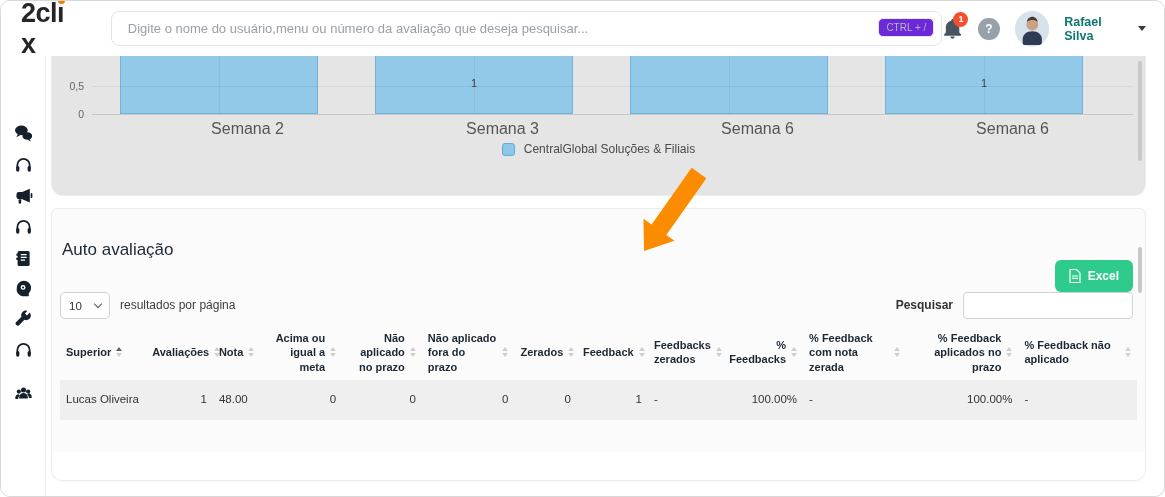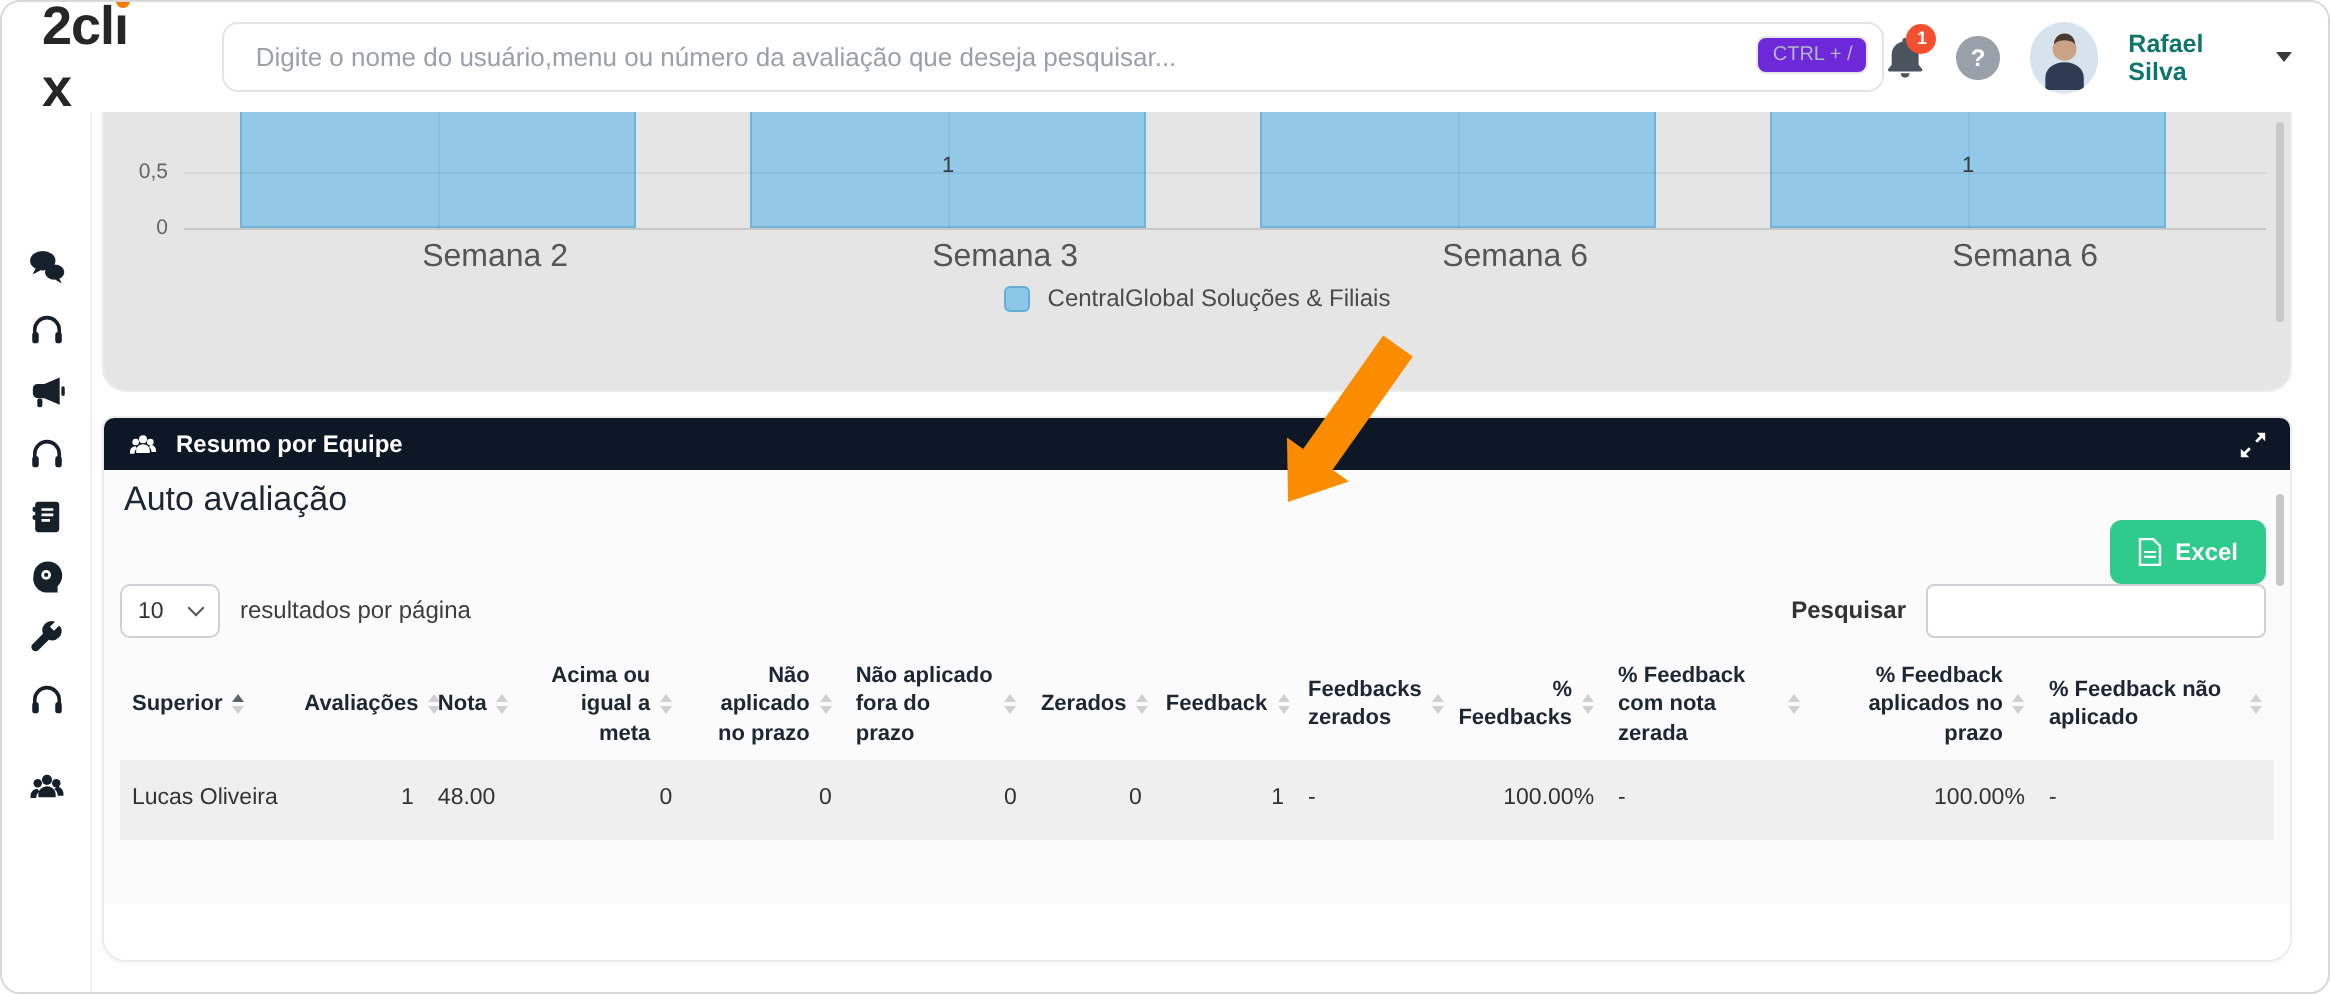--- a/index.html
+++ b/index.html
@@ -225,35 +225,20 @@
     <div class="xlabel x3">Semana 6</div>
     <div class="xlabel x4">Semana 6</div>
     <div class="legend">
       <span class="legend-swatch" style="background:#8CC7E8"></span>
       <span>CentralGlobal Soluções &amp; Filiais</span>
     </div>
     <div class="scroll-thumb st-chart"></div>
   </div>
 
   <div class="resume-card">
-    <div class="panel-header" style="background:#0E1725">
-      <svg viewBox="0 0 18 18">
-          <circle cx="4.6" cy="7.2" r="2"></circle>
-          <circle cx="13.4" cy="7.2" r="2"></circle>
-          <circle cx="9" cy="5.6" r="2.4"></circle>
-          <path d="M9 8.6c2.3 0 4.1 1.7 4.1 3.9v1.3H4.9v-1.3c0-2.2 1.8-3.9 4.1-3.9z"></path>
-          <path d="M1.2 13.2c0-1.9 1.4-3.3 3.2-3.4.4.5.6.8 1.1 1.2-1 .8-1.6 1.9-1.6 3.2H1.2zM16.8 13.2h-2.7c0-1.3-.6-2.4-1.6-3.2.5-.4.7-.7 1.1-1.2 1.8.1 3.2 1.5 3.2 3.4z"></path>
-        </svg>
-      <span class="panel-title">Resumo por Equipe</span>
-      <span class="expand">
-        <svg viewBox="0 0 13 13">
-            <path d="M12.6.4v4.2L11 3 8.6 5.4 7.6 4.4 10 2 8.4.4zM.4 12.6V8.4L2 10l2.4-2.4 1 1L3 11l1.6 1.6z"></path>
-          </svg>
-      </span>
-    </div>
     <div class="panel-body">
       <div class="subtitle">Auto avaliação</div>
       <button class="excel-btn" style="background:#2FCB8C">
         <svg viewBox="0 0 12 14">
             <path d="M1 .5h6.5L11 4v9.5H1z" fill="none" stroke="#fff" stroke-width="1.2"></path>
             <path d="M3 7h6M3 9.4h6" stroke="#fff" stroke-width="1.1"></path>
           </svg>
         <span>Excel</span>
       </button>
       <div class="page-size">

